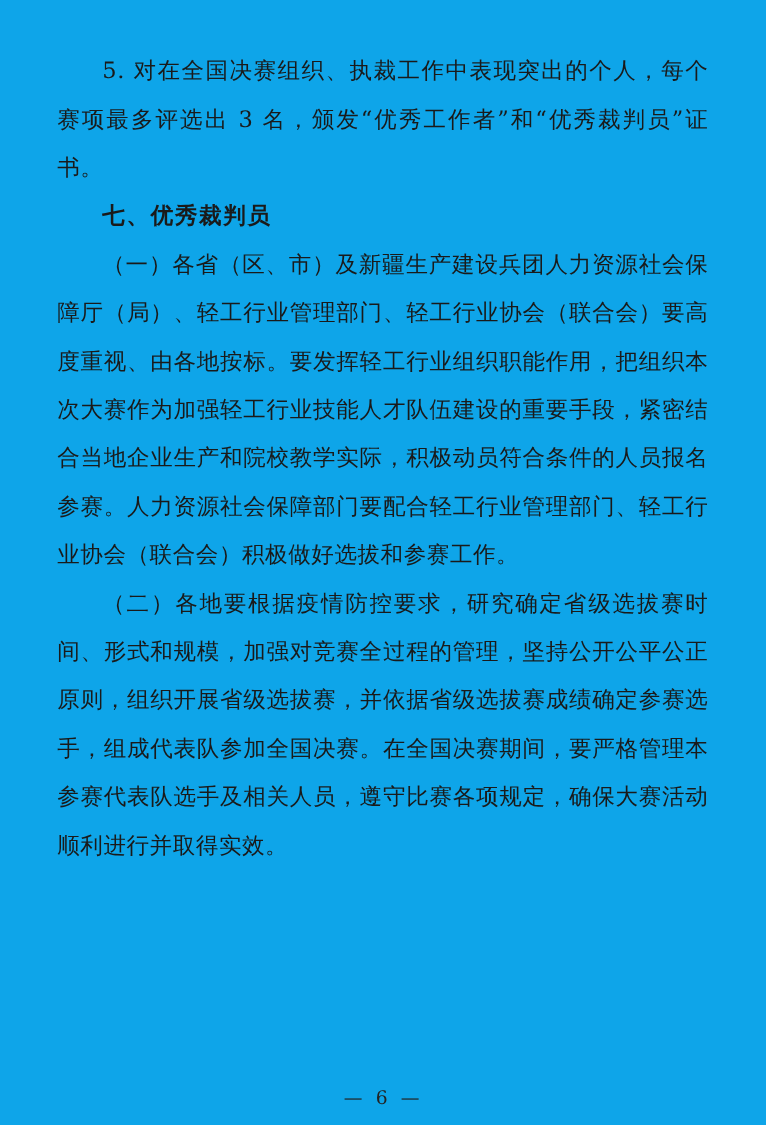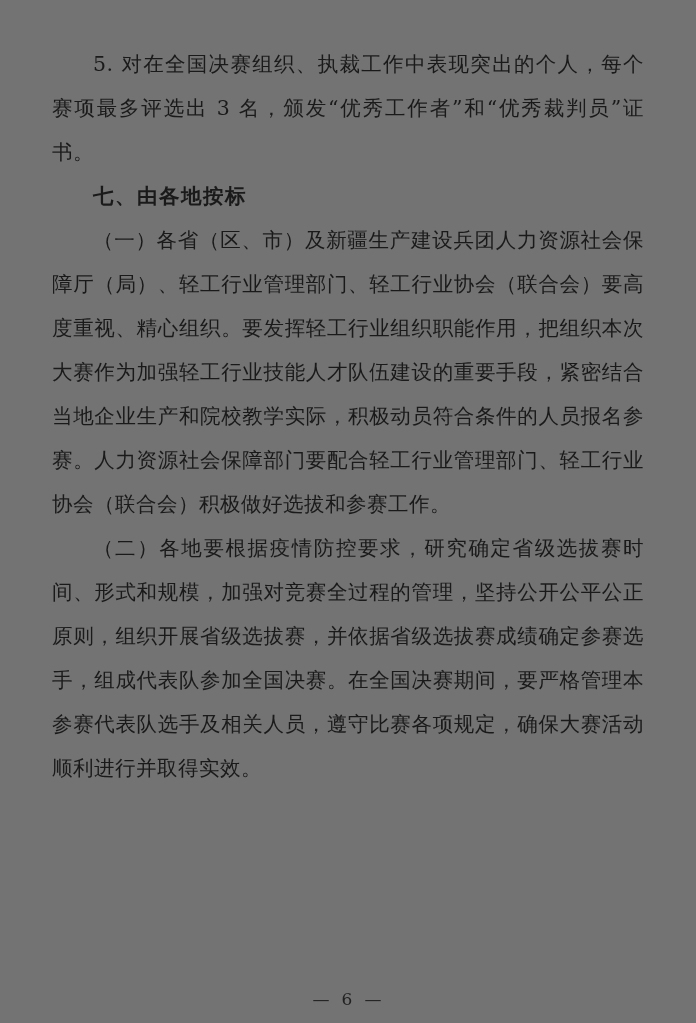--- a/index.html
+++ b/index.html
@@ -13,21 +13,21 @@
     position: relative;
     font-family: "DejaVu Serif", "Liberation Serif", serif;
     color: #1a1a1a;
     overflow: hidden;
   }
   .page {
     position: absolute;
     left: 0; top: 0;
     width: 696px;
     height: 1023px;
-    background: #737373;
+    background: #0ea5e9;
     box-sizing: border-box;
     padding: 42px 52px 0 52px;
   }
   .doc-body {
     font-size: 20.5px;
     line-height: 44px;
     letter-spacing: 0.5px;
     text-align: justify;
     text-justify: inter-ideograph;
   }
@@ -60,21 +60,21 @@
   .pagenum {
     display: inline-block;
   }
 </style>
 </head>
 <body>
 
 <div class="page">
   <div class="doc-body">
     <p class="para">5. 对在全国决赛组织、执裁工作中表现突出的个人，每个赛项最多评选出 3 名，颁发“优秀工作者”和“优秀裁判员”证书。</p>
-    <p class="heading">七、由各地按标</p>
-    <p class="para">（一）各省（区、市）及新疆生产建设兵团人力资源社会保障厅（局）、轻工行业管理部门、轻工行业协会（联合会）要高度重视、精心组织。要发挥轻工行业组织职能作用，把组织本次大赛作为加强轻工行业技能人才队伍建设的重要手段，紧密结合当地企业生产和院校教学实际，积极动员符合条件的人员报名参赛。人力资源社会保障部门要配合轻工行业管理部门、轻工行业协会（联合会）积极做好选拔和参赛工作。</p>
+    <p class="heading">七、优秀裁判员</p>
+    <p class="para">（一）各省（区、市）及新疆生产建设兵团人力资源社会保障厅（局）、轻工行业管理部门、轻工行业协会（联合会）要高度重视、由各地按标。要发挥轻工行业组织职能作用，把组织本次大赛作为加强轻工行业技能人才队伍建设的重要手段，紧密结合当地企业生产和院校教学实际，积极动员符合条件的人员报名参赛。人力资源社会保障部门要配合轻工行业管理部门、轻工行业协会（联合会）积极做好选拔和参赛工作。</p>
     <p class="para">（二）各地要根据疫情防控要求，研究确定省级选拔赛时间、形式和规模，加强对竞赛全过程的管理，坚持公开公平公正原则，组织开展省级选拔赛，并依据省级选拔赛成绩确定参赛选手，组成代表队参加全国决赛。在全国决赛期间，要严格管理本参赛代表队选手及相关人员，遵守比赛各项规定，确保大赛活动顺利进行并取得实效。</p>
   </div>
 </div>
 
 <div class="footer">
   <span class="dash">—</span><span class="pagenum">6</span><span class="dash">—</span>
 </div>
 
 </body></html>

